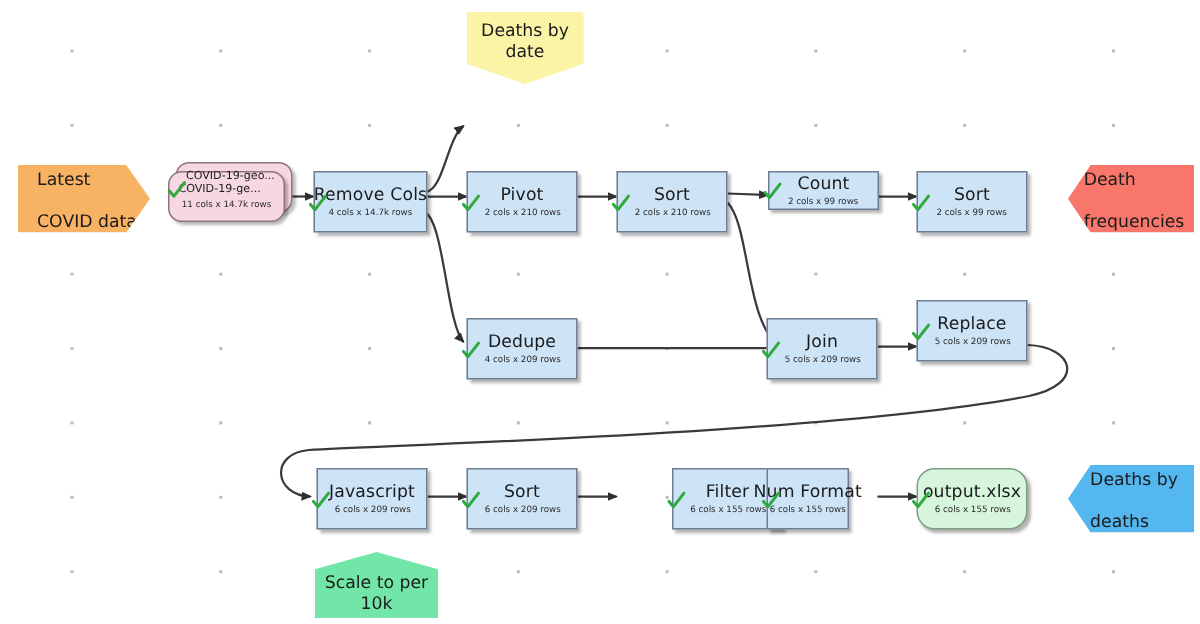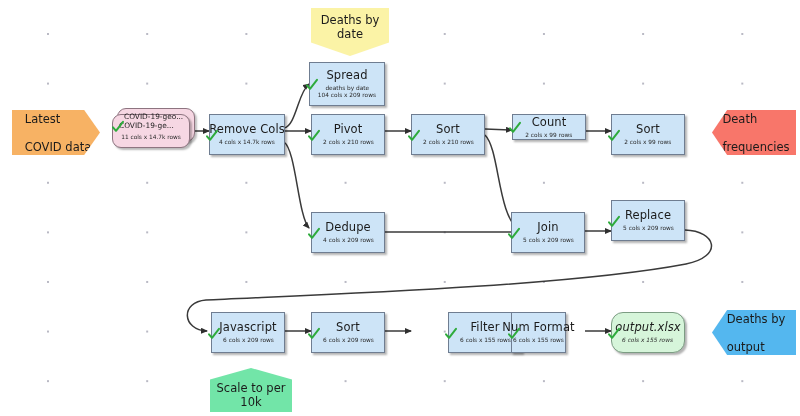--- a/index.html
+++ b/index.html
@@ -238,21 +238,21 @@
   <div class="chev left red" style="left:712px; top:110px; width:84px; height:45px;">
     <span>
       <span>Death</span><br>
       <span>frequencies</span>
     </span>
   </div>
 
   <div class="chev left blue" style="left:712px; top:310px; width:84px; height:45px;">
     <span>
       <span>Deaths by</span><br>
-      <span>output</span>
+      <span>deaths</span>
     </span>
   </div>
 
   <div class="note down" style="left:311px; top:8px; width:78px; height:48px;">
     <span>
       <span>Deaths by</span><br>
       <span>date</span>
     </span>
   </div>
 
@@ -269,30 +269,20 @@
     <div class="lbl-back">COVID-19-geo...</div>
     <div class="lbl-front">COVID-19-ge...</div>
     <div class="lbl-sub">11 cols x 14.7k rows</div>
     <div class="check" style="left:-2px; top:18px;">
       <svg viewBox="0 0 16 16">
           <path d="M3,8.5 L6,12 L13,3" fill="none" stroke="#2eab3c" stroke-width="2" stroke-linecap="round" stroke-linejoin="round"></path>
         </svg>
     </div>
   </div>
 
-  <div class="node" style="left:309px; top:62px; width:76px; height:44px;">
-    <div class="check">
-      <svg viewBox="0 0 16 16">
-          <path d="M3,8.5 L6,12 L13,3" fill="none" stroke="#2eab3c" stroke-width="2" stroke-linecap="round" stroke-linejoin="round"></path>
-        </svg>
-    </div>
-    <div class="title">Spread</div>
-    <div class="sub">deaths by date</div>
-    <div class="sub2">104 cols x 209 rows</div>
-  </div>
 
   <div class="node" style="left:209px; top:114px; width:76px; height:41px;">
     <div class="check">
       <svg viewBox="0 0 16 16">
           <path d="M3,8.5 L6,12 L13,3" fill="none" stroke="#2eab3c" stroke-width="2" stroke-linecap="round" stroke-linejoin="round"></path>
         </svg>
     </div>
     <div class="title">Remove Cols</div>
     <div class="sub">4 cols x 14.7k rows</div>
   </div>
@@ -400,21 +390,21 @@
   <div class="node" style="left:511px; top:312px; width:55px; height:41px;">
     <div class="check">
       <svg viewBox="0 0 16 16">
           <path d="M3,8.5 L6,12 L13,3" fill="none" stroke="#2eab3c" stroke-width="2" stroke-linecap="round" stroke-linejoin="round"></path>
         </svg>
     </div>
     <div class="title">Num Format</div>
     <div class="sub">6 cols x 155 rows</div>
   </div>
 
-  <div class="node output" style="left:611px; top:312px; width:74px; height:41px;font-style:italic;">
+  <div class="node output" style="left:611px; top:312px; width:74px; height:41px;">
     <div class="check">
       <svg viewBox="0 0 16 16">
           <path d="M3,8.5 L6,12 L13,3" fill="none" stroke="#2eab3c" stroke-width="2" stroke-linecap="round" stroke-linejoin="round"></path>
         </svg>
     </div>
     <div class="title">output.xlsx</div>
     <div class="sub">6 cols x 155 rows</div>
   </div>
 
 </div>

